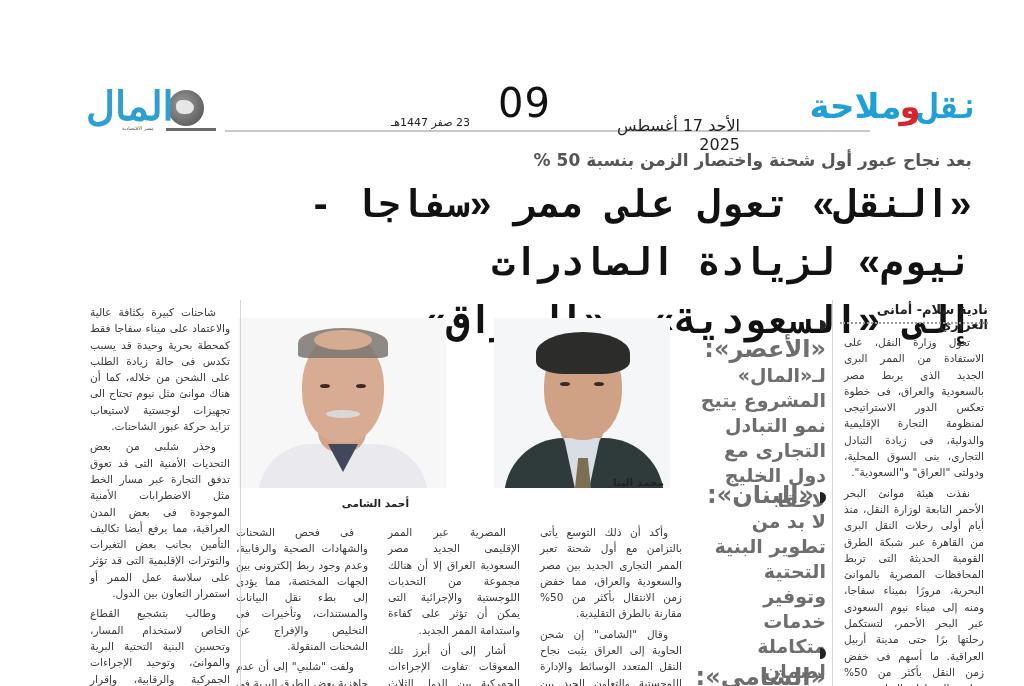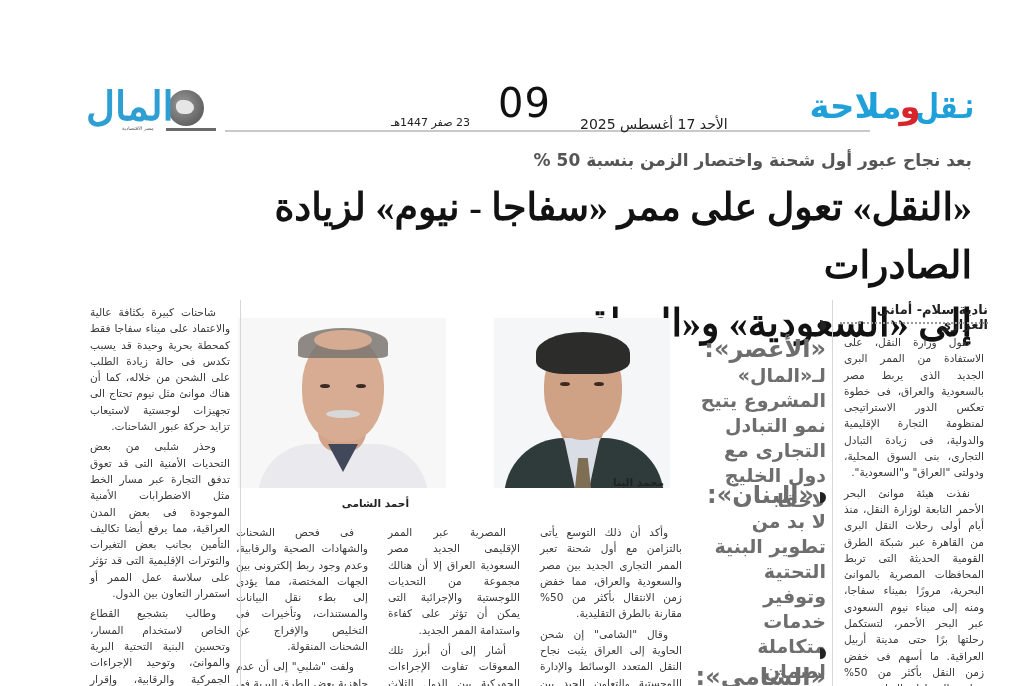--- a/index.html
+++ b/index.html
@@ -17,27 +17,27 @@
   .logo-right .lr2 { font-family:"DejaVu Sans", sans-serif; font-weight:bold; font-size:34px; color:#d7262b; margin:0 -2px; }
   .logo-right .lr3 { font-family:"DejaVu Sans", sans-serif; font-weight:bold; font-size:34px; color:#1fa0d8; letter-spacing:-1px;margin-left:8px; }
   .logo-left { position:absolute; left:6px; top:2px; width:140px; height:50px; }
   .logo-left .globe { position:absolute; left:82px; top:6px; width:36px; height:36px; border-radius:50%;
     background:radial-gradient(circle at 40% 40%, #9a9a9a, #4b4b4b); }
   .logo-left .globe::after { content:""; position:absolute; left:8px; top:10px; width:18px; height:14px; background:#e6e6e6; border-radius:40% 60% 50% 50%; }
   .logo-left .lname { position:absolute; left:0; top:-2px; font-family:"DejaVu Serif", serif; font-size:40px; font-weight:bold; color:#2d9fd3; direction:rtl; }
   .logo-left .bar { position:absolute; left:80px; top:44px; width:50px; height:3px; background:#6b6b6b; }
   .logo-left .tag { position:absolute; left:36px; top:41px; font-size:5px; color:#555; direction:rtl; }
   .page-num { position:absolute; left:418px; top:-2px; font-family:"DejaVu Sans", sans-serif; font-size:40px; color:#111; letter-spacing:1px; }
-  .date-g { position:absolute; left:500px; top:34px; font-size:14px; color:#222; direction:rtl; width:160px; text-align:left; }
+  .date-g { position:absolute; left:500px; top:34px; font-size:16px; color:#222; direction:rtl; width:160px; text-align:right; }
   .date-h { position:absolute; left:240px; top:34px; font-size:11px; color:#222; direction:rtl; width:150px; text-align:right; }
 
   
   .kicker { position:absolute; right:52px; top:150px; direction:rtl; font-size:17px; font-weight:bold; color:#555; }
   .headline { position:absolute; right:52px; top:178px; width:760px; direction:rtl; text-align:right;
-    font-family:Liberation Serif, serif; font-weight:bold; font-size:38px; line-height:58px; color:#121212; letter-spacing:-0.5px; }
+    font-family:Liberation Mono, monospace; font-weight:bold; font-size:38px; line-height:58px; color:#121212; letter-spacing:-0.5px; }
 
   
   .col { position:absolute; direction:rtl; text-align:justify; font-size:10.6px; line-height:16.3px; color:#3a3a3a; }
   .col p { margin:4px; text-indent:14px; }
   .col-1 { right:36px; top:330px; width:148px; }
   .byline { position:absolute; right:36px; top:302px; width:148px; direction:rtl; font-size:13px; font-weight:bold; color:#222; }
   .byline-rule { position:absolute; right:36px; top:322px; width:148px; border-top:2px dotted #9a9a9a; }
 
   .pull { position:absolute; right:198px; width:130px; direction:rtl; text-align:right; color:#6e6e6e; font-weight:bold; font-size:19px; line-height:25px; }
   .pull .mark { display:inline-block; width:6px; height:11px; background:#222; border-radius:0 6px 6px 0; margin-left:6px; vertical-align:middle; }

